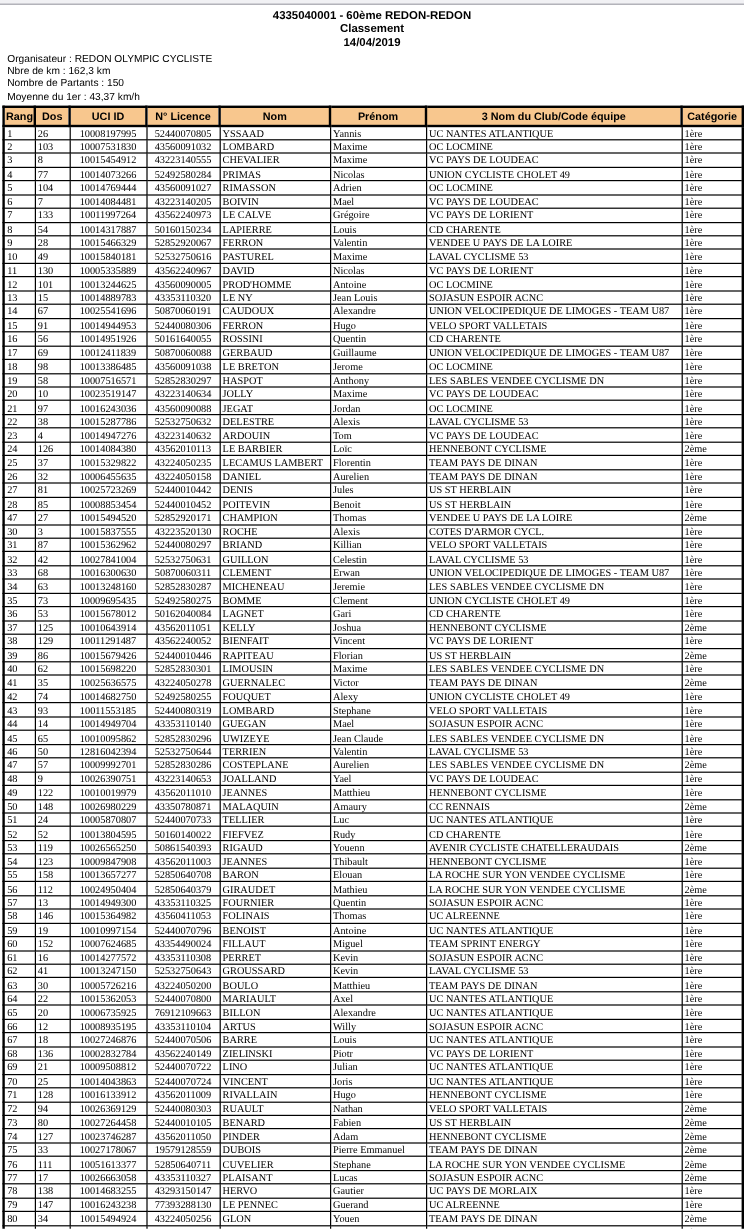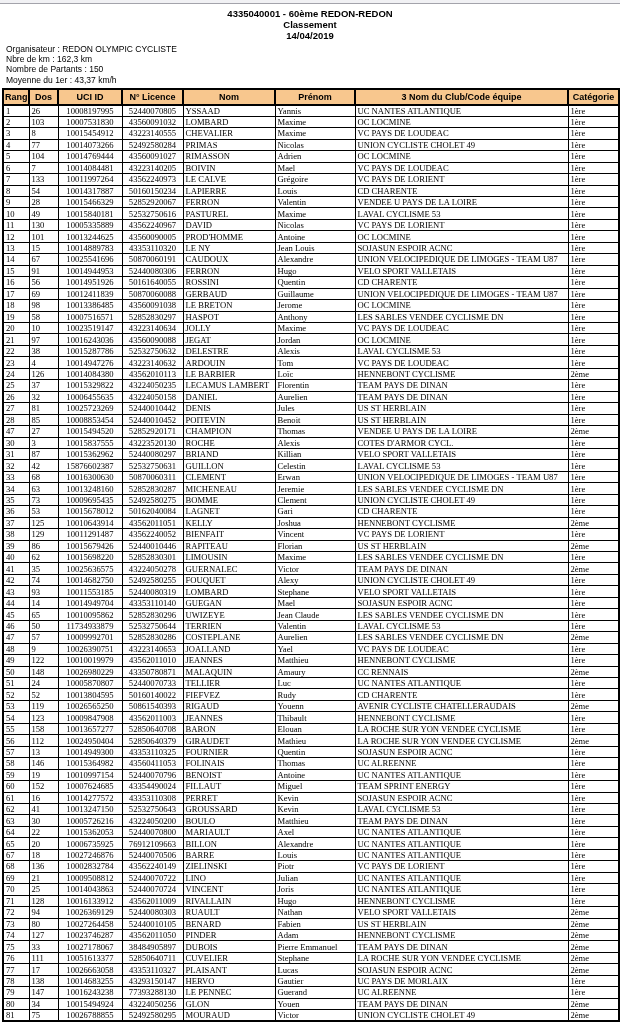--- a/index.html
+++ b/index.html
@@ -415,21 +415,21 @@
         <td class="al-c">10015362962</td>
         <td class="al-c">52440080297</td>
         <td class="al-l">BRIAND</td>
         <td class="al-l">Killian</td>
         <td class="al-l">VELO SPORT VALLETAIS</td>
         <td class="al-l">1ère</td>
       </tr>
       <tr>
         <td class="al-l">32</td>
         <td class="al-l">42</td>
-        <td class="al-c">15876602387</td>
+        <td class="al-c">10027841004</td>
         <td class="al-c">52532750631</td>
         <td class="al-l">GUILLON</td>
         <td class="al-l">Celestin</td>
         <td class="al-l">LAVAL CYCLISME 53</td>
         <td class="al-l">1ère</td>
       </tr>
       <tr>
         <td class="al-l">33</td>
         <td class="al-l">68</td>
         <td class="al-c">10016300630</td>
@@ -555,21 +555,21 @@
         <td class="al-c">10010095862</td>
         <td class="al-c">52852830296</td>
         <td class="al-l">UWIZEYE</td>
         <td class="al-l">Jean Claude</td>
         <td class="al-l">LES SABLES VENDEE CYCLISME DN</td>
         <td class="al-l">1ère</td>
       </tr>
       <tr>
         <td class="al-l">46</td>
         <td class="al-l">50</td>
-        <td class="al-c">11734933879</td>
+        <td class="al-c">12816042394</td>
         <td class="al-c">52532750644</td>
         <td class="al-l">TERRIEN</td>
         <td class="al-l">Valentin</td>
         <td class="al-l">LAVAL CYCLISME 53</td>
         <td class="al-l">1ère</td>
       </tr>
       <tr>
         <td class="al-l">47</td>
         <td class="al-l">57</td>
         <td class="al-c">10009992701</td>
@@ -753,20 +753,30 @@
         <td class="al-l">65</td>
         <td class="al-l">20</td>
         <td class="al-c">10006735925</td>
         <td class="al-c">76912109663</td>
         <td class="al-l">BILLON</td>
         <td class="al-l">Alexandre</td>
         <td class="al-l">UC NANTES ATLANTIQUE</td>
         <td class="al-l">1ère</td>
       </tr>
       <tr>
+        <td class="al-l">66</td>
+        <td class="al-l">12</td>
+        <td class="al-c">10008935195</td>
+        <td class="al-c">43353110104</td>
+        <td class="al-l">ARTUS</td>
+        <td class="al-l">Willy</td>
+        <td class="al-l">SOJASUN ESPOIR ACNC</td>
+        <td class="al-l">1ère</td>
+      </tr>
+      <tr>
         <td class="al-l">67</td>
         <td class="al-l">18</td>
         <td class="al-c">10027246876</td>
         <td class="al-c">52440070506</td>
         <td class="al-l">BARRE</td>
         <td class="al-l">Louis</td>
         <td class="al-l">UC NANTES ATLANTIQUE</td>
         <td class="al-l">1ère</td>
       </tr>
       <tr>
@@ -836,21 +846,21 @@
         <td class="al-c">43562011050</td>
         <td class="al-l">PINDER</td>
         <td class="al-l">Adam</td>
         <td class="al-l">HENNEBONT CYCLISME</td>
         <td class="al-l">2ème</td>
       </tr>
       <tr>
         <td class="al-l">75</td>
         <td class="al-l">33</td>
         <td class="al-c">10027178067</td>
-        <td class="al-c">38484905897</td>
+        <td class="al-c">19579128559</td>
         <td class="al-l">DUBOIS</td>
         <td class="al-l">Pierre Emmanuel</td>
         <td class="al-l">TEAM PAYS DE DINAN</td>
         <td class="al-l">2ème</td>
       </tr>
       <tr>
         <td class="al-l">76</td>
         <td class="al-l">111</td>
         <td class="al-c">10051613377</td>
         <td class="al-c">52850640711</td>

